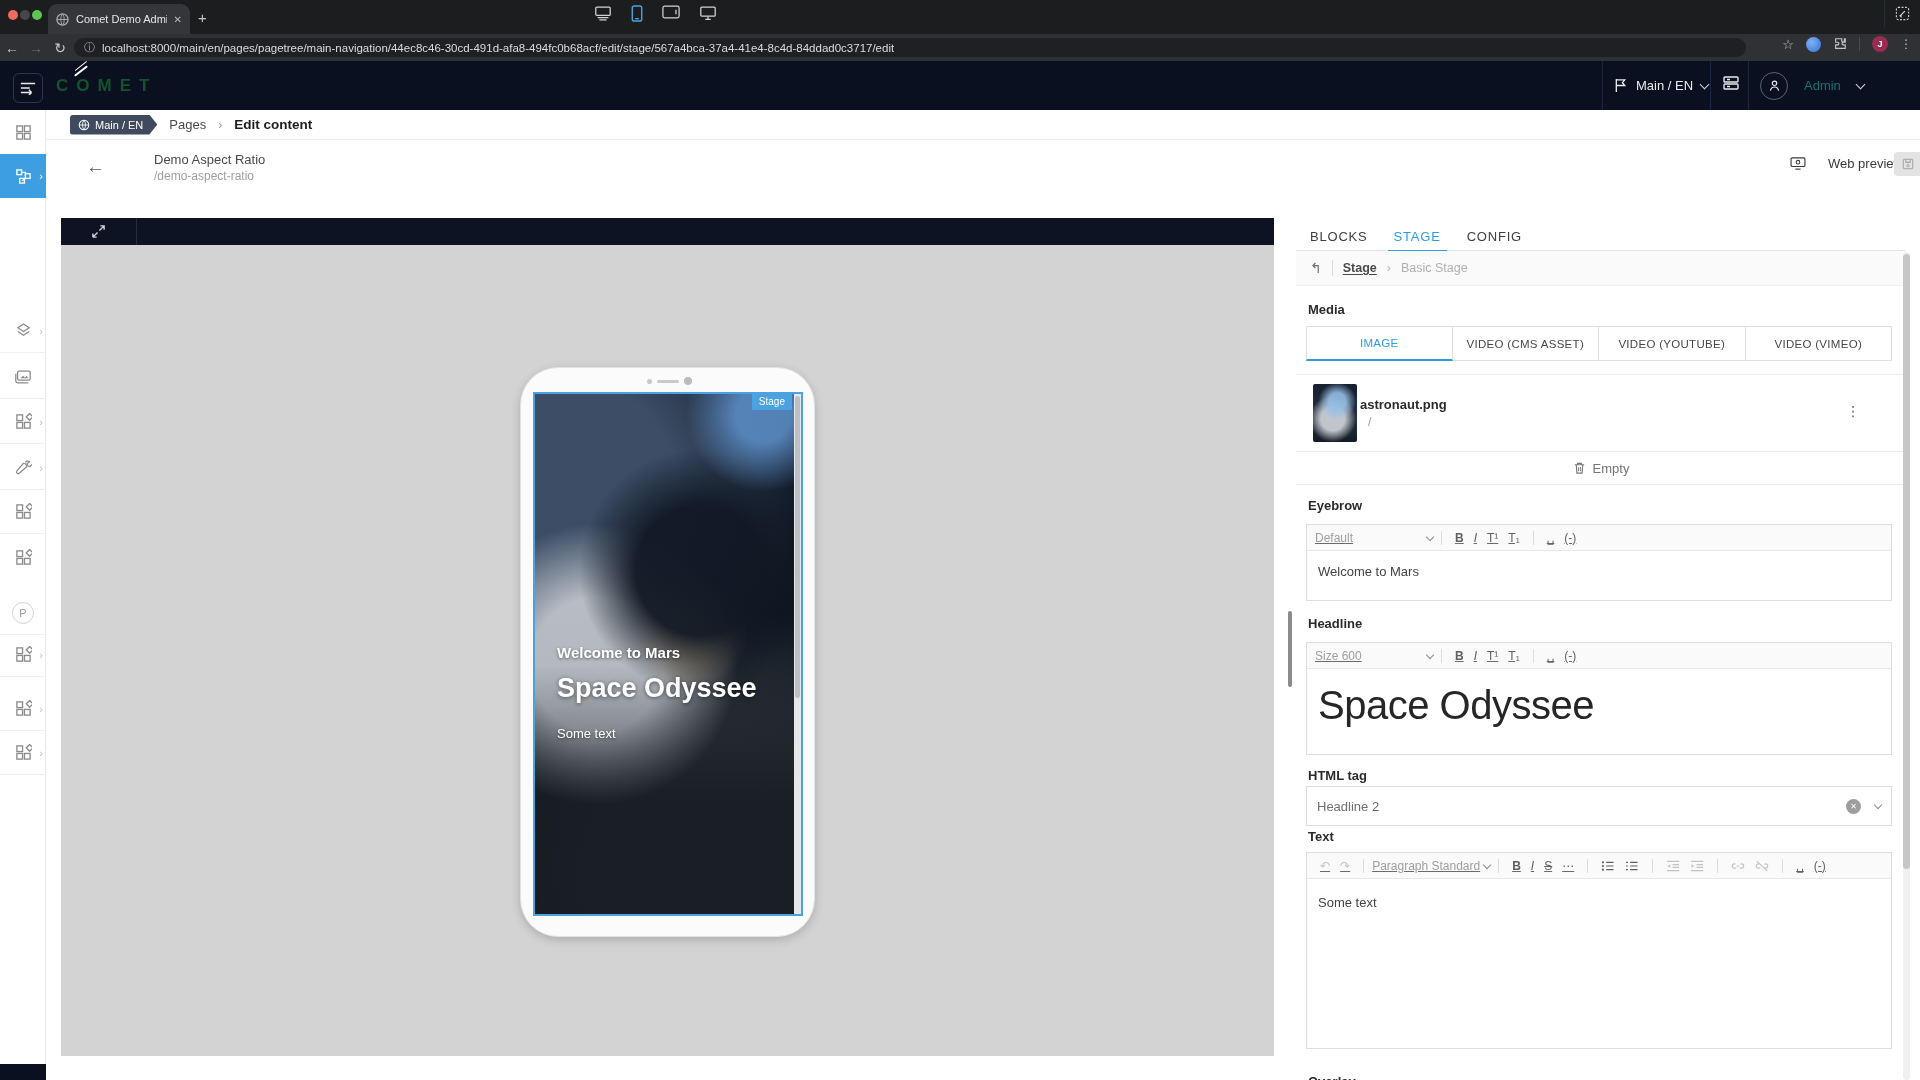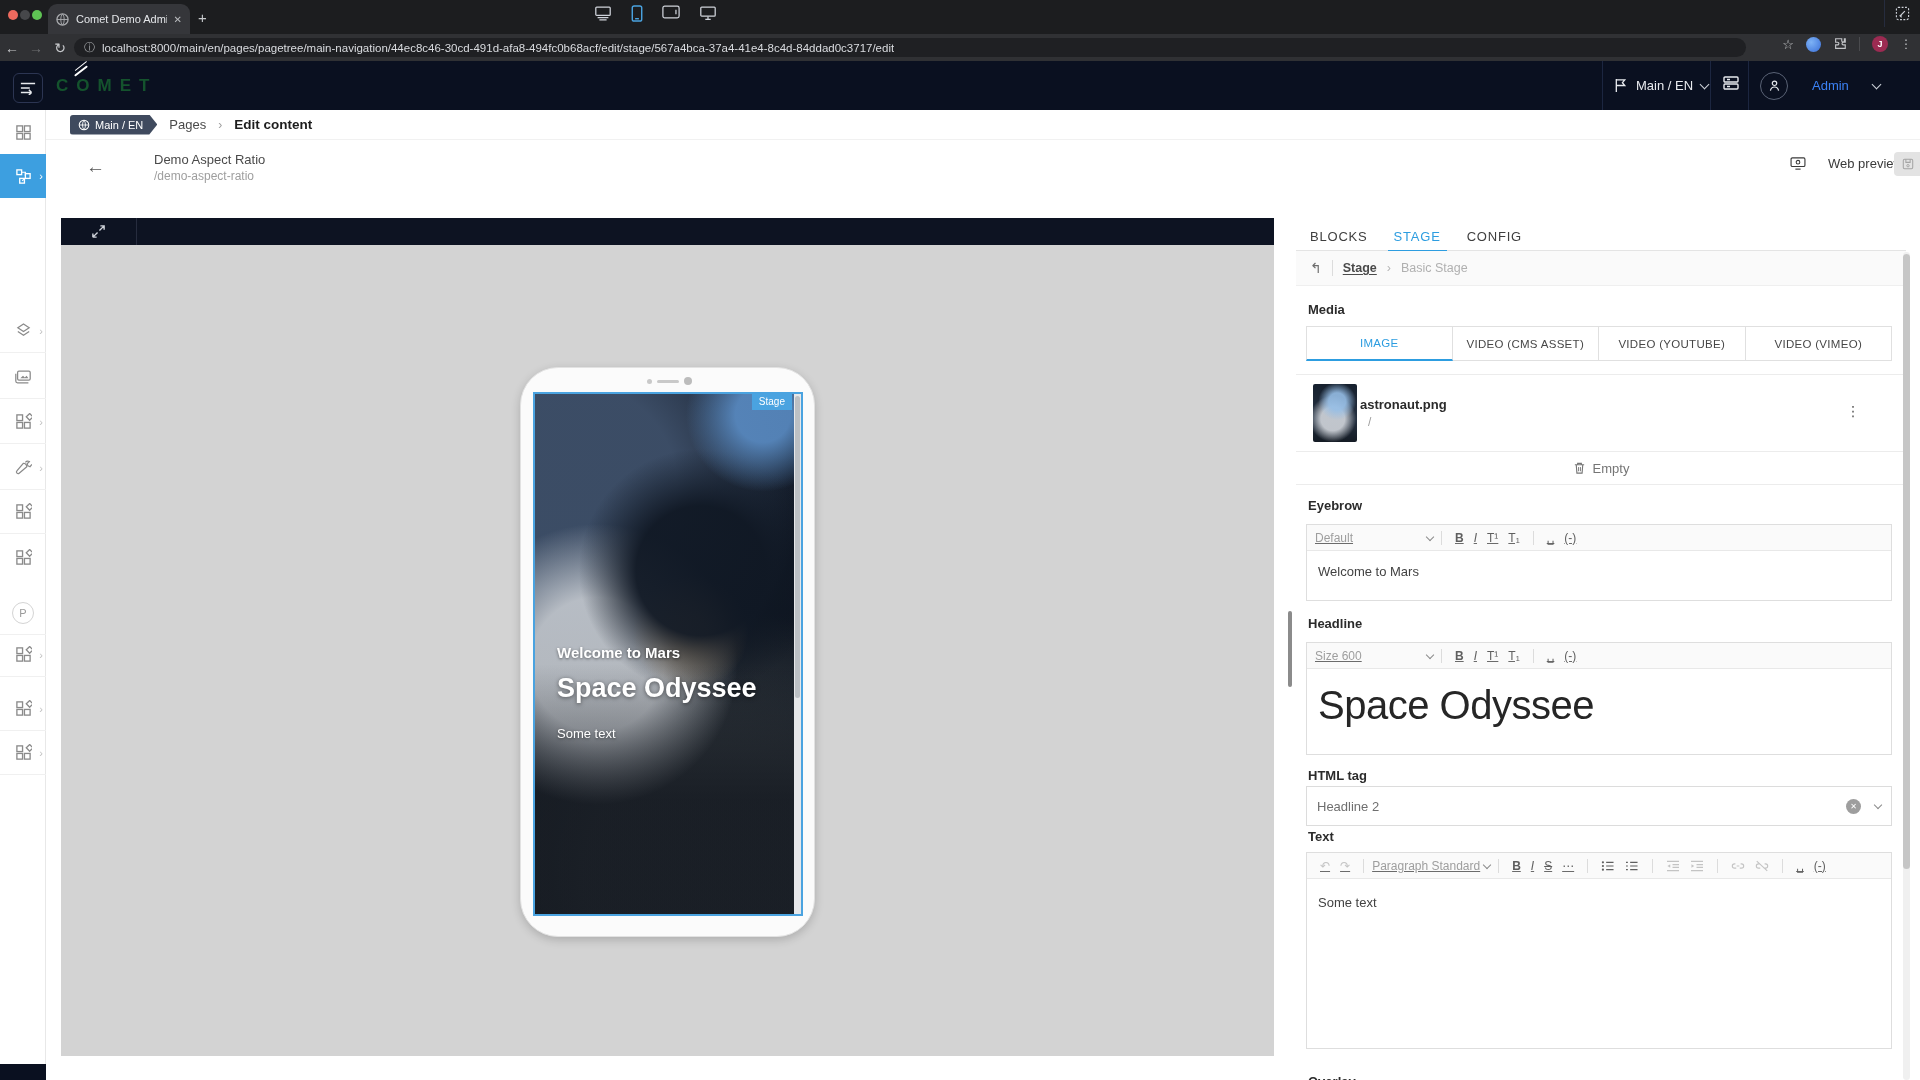--- a/index.html
+++ b/index.html
@@ -39,21 +39,21 @@
   #menu-btn { position:absolute; left:13px; top:73px; width:30px; height:30px; border:1px solid #2c3552;
               border-radius:6px; display:flex; align-items:center; justify-content:center; }
   #logo { position:absolute; left:56px; top:76px; color:#14532d; font-size:17px; font-weight:bold;
           letter-spacing:8px; }
   #logo .o { position:relative; }
   #logo .o::after { content:""; position:absolute; left:-3px; top:-6px; width:16px; height:2px;
                     background:#fff; transform:rotate(-38deg); border-radius:2px; box-shadow:3px -4px 0 -0.5px #fff; }
   .appbar-div { position:absolute; top:61px; width:1px; height:49px; background:#1c2640; }
   #locale-group { position:absolute; left:1614px; top:61px; height:49px; display:flex; align-items:center; gap:8px; color:#e8eaee; font-size:13px; }
   #systems-btn { position:absolute; left:1722px; top:74px; }
-  #user-group { position:absolute; left:1760px; top:61px; height:49px; display:flex; align-items:center; gap:24px; color:#3b82f6; font-size:13px; }
+  #user-group { position:absolute; left:1760px; top:61px; height:49px; display:flex; align-items:center; gap:16px; color:#0f766e; font-size:13px; }
   .avatar-ring { width:28px; height:28px; border-radius:50%; border:1.5px solid #5a6376; display:flex; align-items:center; justify-content:center; }
   .chev-down { width:7px; height:7px; border-right:1.5px solid #cfd3da; border-bottom:1.5px solid #cfd3da;
                transform:rotate(45deg); margin-top:-3px; }
 
   
   #sidebar { position:absolute; left:0; top:110px; width:46px; height:954px; background:#fff; border-right:1px solid #e8e8e8; }
   .side-item { position:absolute; left:0; width:46px; height:44px; display:flex; align-items:center; justify-content:center;
                border-bottom:1px solid #f0f0f0; color:#8a8a8a; }
   .side-item .arrow { position:absolute; right:3px; top:50%; transform:translateY(-50%); color:#c0c0c0; font-size:11px; }
   .side-item.active { background:#3d9fe0; color:#fff; border-bottom:none; }

